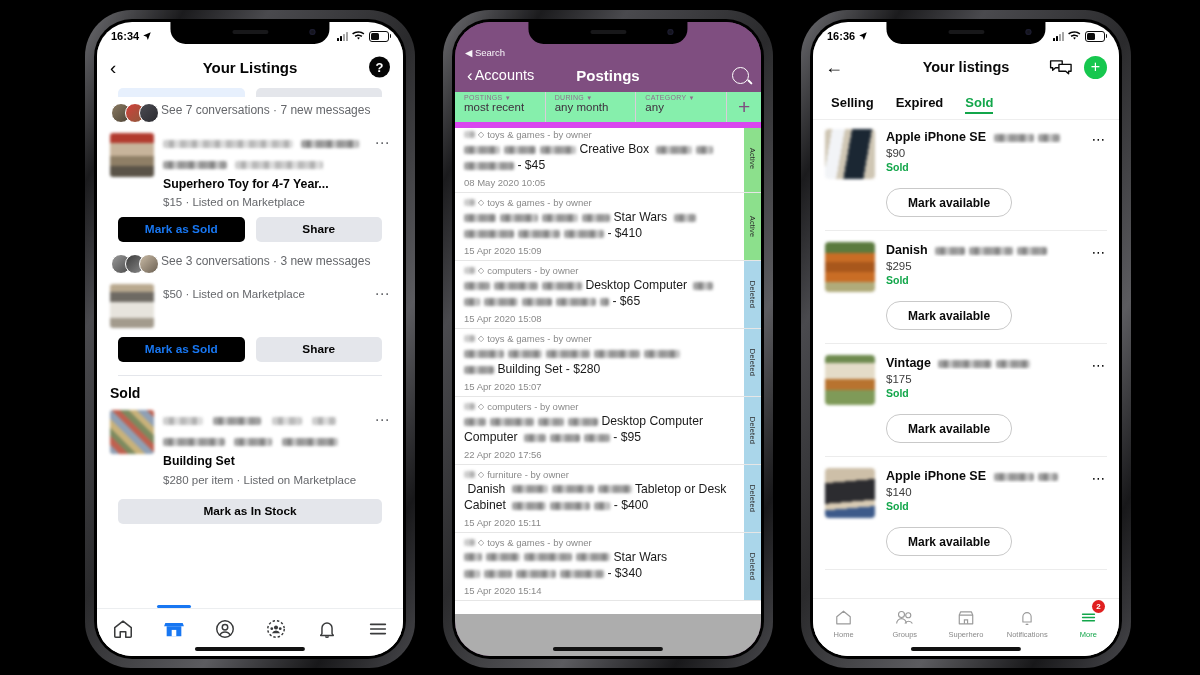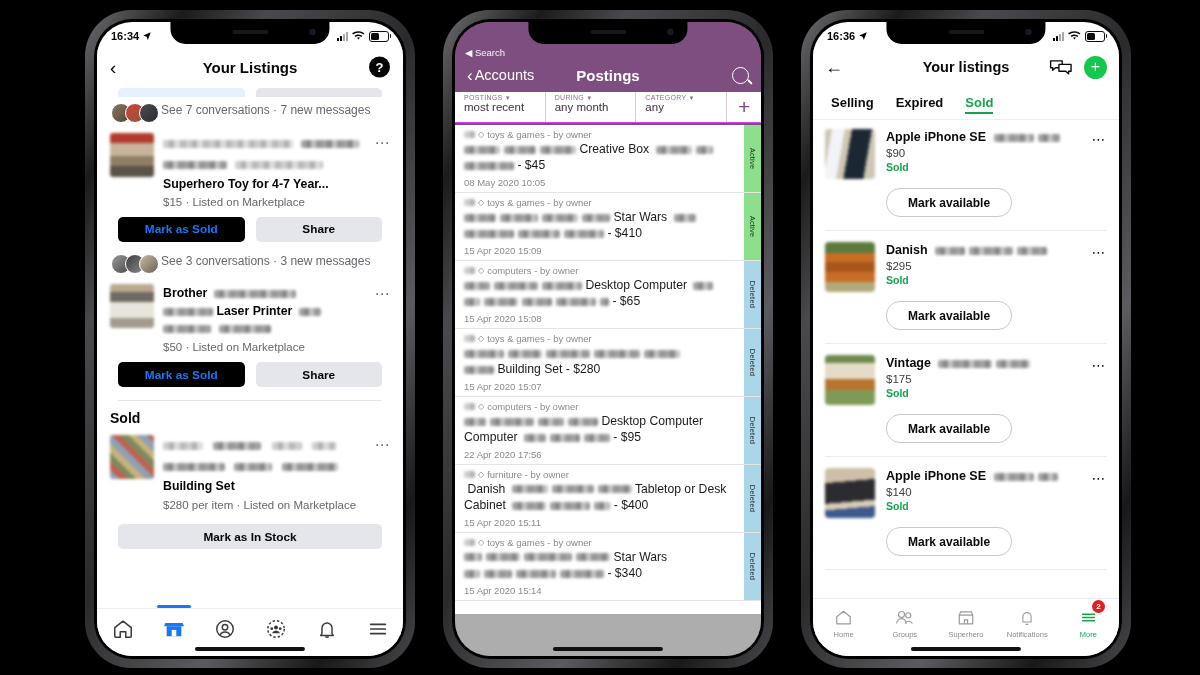--- a/index.html
+++ b/index.html
@@ -75,21 +75,21 @@
   #p2{left:443px;top:10px;width:312px;height:640px;}
   .cl-status{color:#fff;}
   .cl-head{position:absolute;top:0;left:0;right:0;background:#7f4e80;z-index:20;padding-top:24px;}
   .cl-search-back{font-size:9.5px;color:#fff;padding:1px 0 0 10px;opacity:.95;}
   .cl-bar{height:34px;display:flex;align-items:center;padding:0 12px;position:relative;}
   .cl-acct{font-size:14.5px;color:#fff;display:flex;align-items:center;gap:1px;}
   .cl-acct .chev{font-size:17px;line-height:1;margin-right:1px;}
   .cl-title{position:absolute;left:0;right:0;text-align:center;font-size:15px;font-weight:bold;color:#fff;pointer-events:none;}
   .cl-magn{margin-left:auto;width:15px;height:15px;border:1.8px solid #fff;border-radius:50%;position:relative;}
   .cl-magn::after{content:"";position:absolute;width:6px;height:1.8px;background:#fff;right:-5px;bottom:0px;transform:rotate(45deg);border-radius:1px;}
-  .filters{height:30px;background:#ffffff;display:flex;align-items:stretch;border-bottom:1px solid #d946ef;}
+  .filters{height:30px;background:#86efac;display:flex;align-items:stretch;border-bottom:6px solid #d946ef;}
   .filt{flex:1;padding:2px 0 0 9px;border-right:1px solid #d9cdd9;}
   .filt .lbl{font-size:7px;letter-spacing:.3px;color:#8c6f8c;text-transform:uppercase;}
   .filt .lbl .car{font-size:6px;}
   .filt .val{font-size:11.5px;color:#3d2f3d;margin-top:0px;}
   .plus{width:34px;display:flex;align-items:center;justify-content:center;font-size:21px;color:#7f4e80;font-weight:300;}
   .cl-body{position:absolute;top:103px;left:0;right:0;bottom:42px;background:#fff;overflow:hidden;}
   .post{position:relative;border-bottom:1px solid #e6e6e6;padding:4px 28px 4px 9px;min-height:54px;box-sizing:border-box;}
   .post .cat{font-size:9.5px;color:#8a8a8a;display:flex;align-items:center;gap:3px;margin-bottom:1px;}
   .post .cat .dia{font-size:8px;}
   .post .tl{font-size:12.2px;color:#1a1a1a;line-height:1.35;}
@@ -215,29 +215,20 @@
           <i style="background:linear-gradient(135deg,#9a9a9a,#4a4a4a)"></i>
           <i style="background:linear-gradient(135deg,#3b3b3b,#8a8a8a)"></i>
           <i style="background:linear-gradient(135deg,#c9bba6,#6b6052)"></i>
         </span>
         <span class="convtxt">See 3 conversations · 3 new messages</span>
       </div>
 
       <div class="listing">
         <div class="ph thumb" style="background:linear-gradient(180deg,#b9a98f 0 18%,#6e6a63 18% 42%,#e7e4dd 42% 78%,#a39b8d 78% 100%)"></div>
         <div class="l-main">
-          <div class="l-title" style="line-height:1.45">
-            <span>Brother</span>
-            <span class="blr dk" style="width:82px;height:8px;margin-left:3px"></span><br>
-            <span class="blr dk" style="width:50px;height:8px"></span>
-            <span>Laser Printer</span>
-            <span class="blr dk" style="width:22px;height:8px;margin-left:3px"></span><br>
-            <span class="blr dk" style="width:48px;height:8px"></span>
-            <span class="blr dk" style="width:52px;height:8px;margin-left:5px"></span>
-          </div>
           <div class="l-meta">$50 · Listed on Marketplace</div>
         </div>
         <div class="dots">⋯</div>
       </div>
       <div class="btnrow">
         <div class="mbtn blue">Mark as Sold</div>
         <div class="mbtn gray">Share</div>
       </div>
 
       <div class="divider"></div>

